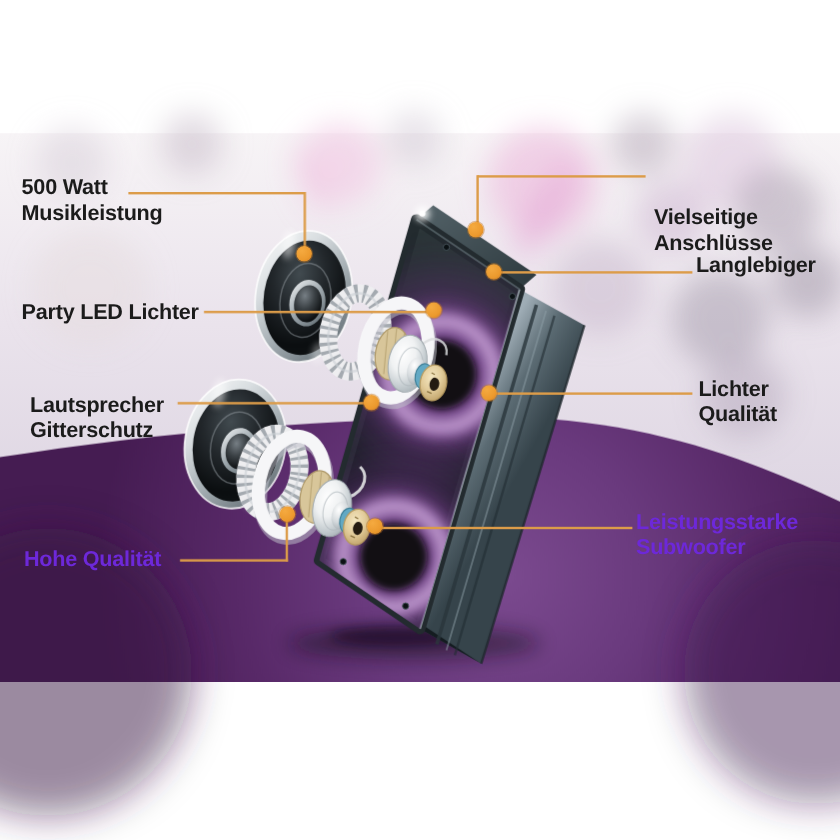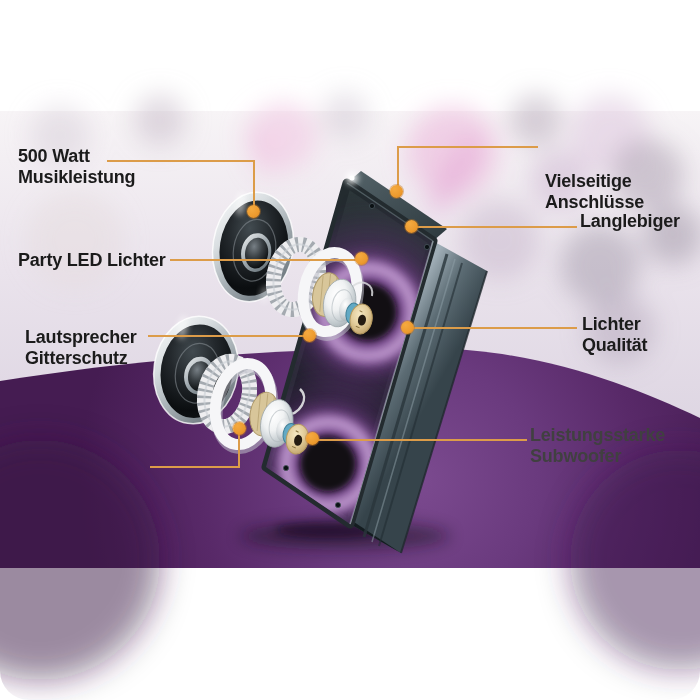--- a/index.html
+++ b/index.html
@@ -1,28 +1,27 @@
 <!DOCTYPE html>
 <html><head>
 <meta charset="utf-8">
 <style>
   html,body{margin:0;padding:0;background:#ffffff;}
   .canvas{
     position:relative;width:700px;height:700px;background:#ffffff;overflow:hidden;
     font-family:"Liberation Sans","DejaVu Sans",sans-serif;
-    border-radius:29px;
   }
   .scene{position:absolute;left:0;top:0;width:700px;height:700px;display:block;}
   .label{
     position:absolute;font-weight:bold;font-size:18px;line-height:21px;
     letter-spacing:-0.2px;white-space:nowrap;z-index:30;
   }
   .label .ln{display:block;}
   .label.dark{color:#1b1b1b;}
-  .label.light{color:#404040;}
+  .label.light{color:#6d28d9;}
   .h-line,.v-line{position:absolute;background:#dc9c49;z-index:20;}
   .h-line{height:2px;}
   .v-line{width:2px;}
   .dot{
     position:absolute;width:13px;height:13px;border-radius:50%;z-index:21;
     background:radial-gradient(circle at 35% 30%, #f5aa40 0%, #ec9a2e 60%, #d07c1f 100%);
     box-shadow:0 0 0 1px rgba(190,115,30,.45);
   }
 </style>
 </head>
@@ -289,20 +288,23 @@
 
   <div class="label dark" style="left:18px;top:250px;">
     <span class="ln">Party LED Lichter</span>
   </div>
 
   <div class="label dark" style="left:25px;top:327px;">
     <span class="ln">Lautsprecher</span>
     <span class="ln">Gitterschutz</span>
   </div>
 
+  <div class="label light" style="left:20px;top:456px;">
+    <span class="ln">Hohe Qualität</span>
+  </div>
 
   <div class="label dark" style="left:545px;top:131px;margin-top:40px;">
     <span class="ln">Vielseitige</span>
     <span class="ln">Anschlüsse</span>
   </div>
 
   <div class="label dark" style="left:580px;top:211px;">
     <span class="ln">Langlebiger</span>
   </div>
 

